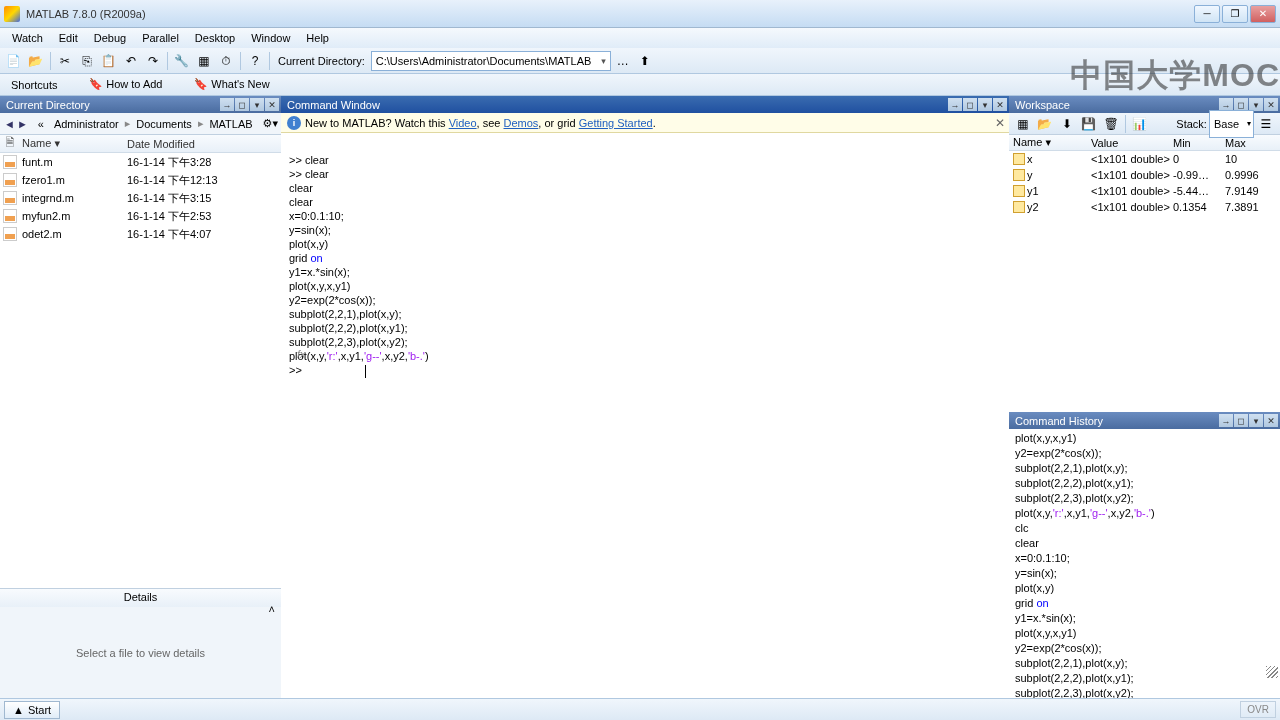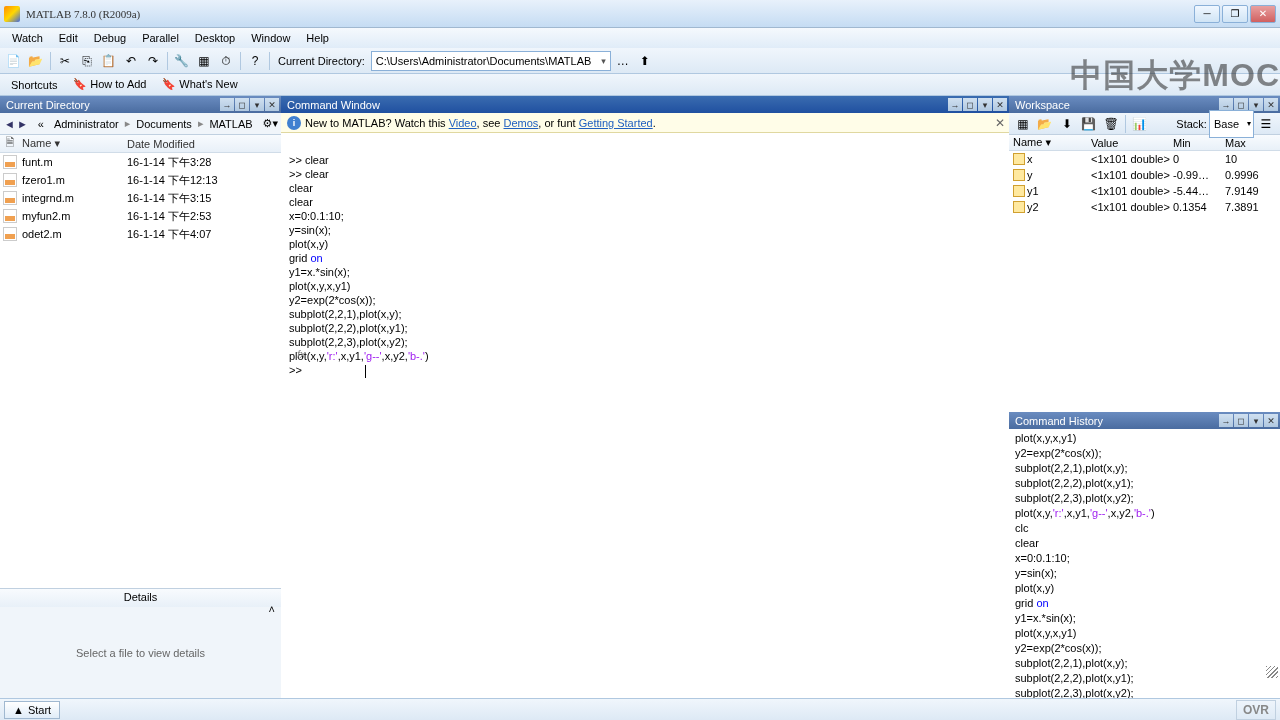--- a/index.html
+++ b/index.html
@@ -1,35 +1,35 @@
 <!DOCTYPE html>
 <html><head>
 <meta charset="utf-8">
 <style>
 * { margin: 0; padding: 0; box-sizing: border-box; font-family: 'Microsoft Sans Serif', Tahoma, sans-serif; font-size: 11px; }
 body { background: #d4e5f7; overflow: hidden; width: 1280px; height: 720px; }
 
 .titlebar { height: 28px; background: linear-gradient(#e8f1fb, #c5dcf3); display: flex; align-items: center; padding: 0 4px; border-bottom: 1px solid #a0b8d0; }
 .titlebar-icon { width: 16px; height: 16px; margin-right: 6px; background: linear-gradient(135deg, #ff8c00, #ffd700, #4169e1); border-radius: 2px; }
-.titlebar-text { color: #333; flex: 1; font-family: Liberation Serif, serif; }
+.titlebar-text { color: #333; flex: 1; }
 .window-controls { display: flex; gap: 2px; }
 .win-btn { width: 26px; height: 18px; display: flex; align-items: center; justify-content: center; background: linear-gradient(#f0f7ff, #d0e4f5); border: 1px solid #8ab0d8; border-radius: 2px; cursor: pointer; font-size: 10px; }
 .win-btn.close { background: linear-gradient(#e8a0a0, #d06060); color: #fff; }
 
 .menubar { height: 20px; background: linear-gradient(#f5f9fd, #e0ecf8); display: flex; align-items: center; padding: 0 4px; }
 .menu-item { padding: 2px 8px; cursor: pointer; }
 
 .toolbar { height: 26px; background: linear-gradient(#f0f6fc, #dde9f5); display: flex; align-items: center; padding: 2px 4px; gap: 2px; border-bottom: 1px solid #b0c8e0; }
 .tb-btn { width: 20px; height: 20px; display: flex; align-items: center; justify-content: center; border: 1px solid transparent; cursor: pointer; font-size: 12px; }
 .tb-sep { width: 1px; height: 18px; background: #b0c8e0; margin: 0 2px; }
 .tb-label { padding: 0 4px; }
 .combo { height: 20px; border: 1px solid #8ab0d8; background: #fff; padding: 0 18px 0 4px; display: flex; align-items: center; position: relative; min-width: 240px; }
 .combo::after { content: "▾"; position: absolute; right: 4px; font-size: 9px; color: #555; }
 
-.shortcuts-bar { height: 22px; background: linear-gradient(#f0f6fc, #dde9f5); display: flex; align-items: center; padding: 2px 4px; gap: 2px; border-bottom: 1px solid #b0c8e0; }
+.shortcuts-bar { height: 22px; background: linear-gradient(#f0f6fc, #dde9f5); display: flex; align-items: center; padding: 2px 4px; gap: 18px; border-bottom: 1px solid #b0c8e0; }
 .shortcut-link { padding: 2px 6px; cursor: pointer; border: 1px solid transparent; }
 
 .main-area { display: flex; height: 602px; }
 .left-col { width: 281px; display: flex; flex-direction: column; }
 .mid-col { width: 728px; display: flex; flex-direction: column; }
 .right-col { width: 271px; display: flex; flex-direction: column; }
 
 .panel-title { height: 17px; background: linear-gradient(#6a8cc0, #4a6ca0); color: #fff; display: flex; align-items: center; padding: 0 6px; font-size: 11px; position: relative; }
 .panel-title.active { background: linear-gradient(#3a6cb0, #2050a0); }
 .panel-controls { position: absolute; right: 2px; display: flex; gap: 1px; }
@@ -78,21 +78,21 @@
 .wcol-value { width: 82px; }
 .wcol-min { width: 52px; }
 .wcol-max { width: 50px; }
 .var-icon { width:12px; height:12px; background:#ffe9a0; border:1px solid #d0a030; }
 
 .history-body { flex:1; background:#fff; padding: 2px 6px; font-family: 'Courier New', monospace; font-size: 12px; line-height: 15px; overflow:auto; }
 .hist-line { white-space: pre; color: #000; }
 
 .statusbar { height: 22px; background: linear-gradient(#f0f6fc, #dde9f5); border-top: 1px solid #b0c8e0; display:flex; align-items:center; padding: 0 4px; }
 .start-btn { padding: 2px 8px; border: 1px solid #a0b8d0; background: linear-gradient(#fff, #e0ecf8); cursor: pointer; display:flex; align-items:center; gap:4px; }
-.ovr-box { margin-left:auto; padding:2px 6px; border:1px solid #c0d0e0; color:#888; font-size:12px;font-weight:bold; }
+.ovr-box { margin-left:auto; padding:2px 6px; border:1px solid #c0d0e0; color:#888; font-size:10px; }
 
 .watermark { position:absolute; top:54px; right:0; font-size:32px; font-weight:bold; color:rgba(40,40,40,0.55); letter-spacing:1px; pointer-events:none; z-index:100; font-family: 'Microsoft YaHei', sans-serif; }
 .resize-grip { position: absolute; right: 2px; bottom: 42px; width: 12px; height: 12px; background: repeating-linear-gradient(135deg, #888 0 1px, transparent 1px 3px); }
 </style>
 </head>
 <body>
 
 <div class="watermark">中国大学MOC</div>
 
 <div class="titlebar">
@@ -228,21 +228,21 @@
       <div class="panel-controls">
         <div class="panel-ctrl">→</div>
         <div class="panel-ctrl">◻</div>
         <div class="panel-ctrl">▾</div>
         <div class="panel-ctrl">✕</div>
       </div>
     </div>
     <div class="info-bar">
       <span class="info-icon">i</span>
       <span>
-        <span>New to MATLAB? Watch this </span><span class="info-link">Video</span><span>, see </span><span class="info-link">Demos</span><span>, or funt </span><span class="info-link">Getting Started</span><span>.</span>
+        <span>New to MATLAB? Watch this </span><span class="info-link">Video</span><span>, see </span><span class="info-link">Demos</span><span>, or grid </span><span class="info-link">Getting Started</span><span>.</span>
       </span>
       <span class="info-close">✕</span>
     </div>
     <div class="command-body" id="cmd-body">
         <div class="cmd-line">&gt;&gt; clear</div>
         <div class="cmd-line">&gt;&gt; clear</div>
         <div class="cmd-line">clear</div>
         <div class="cmd-line">clear</div>
         <div class="cmd-line">x=0:0.1:10;</div>
         <div class="cmd-line">y=sin(x);</div>

